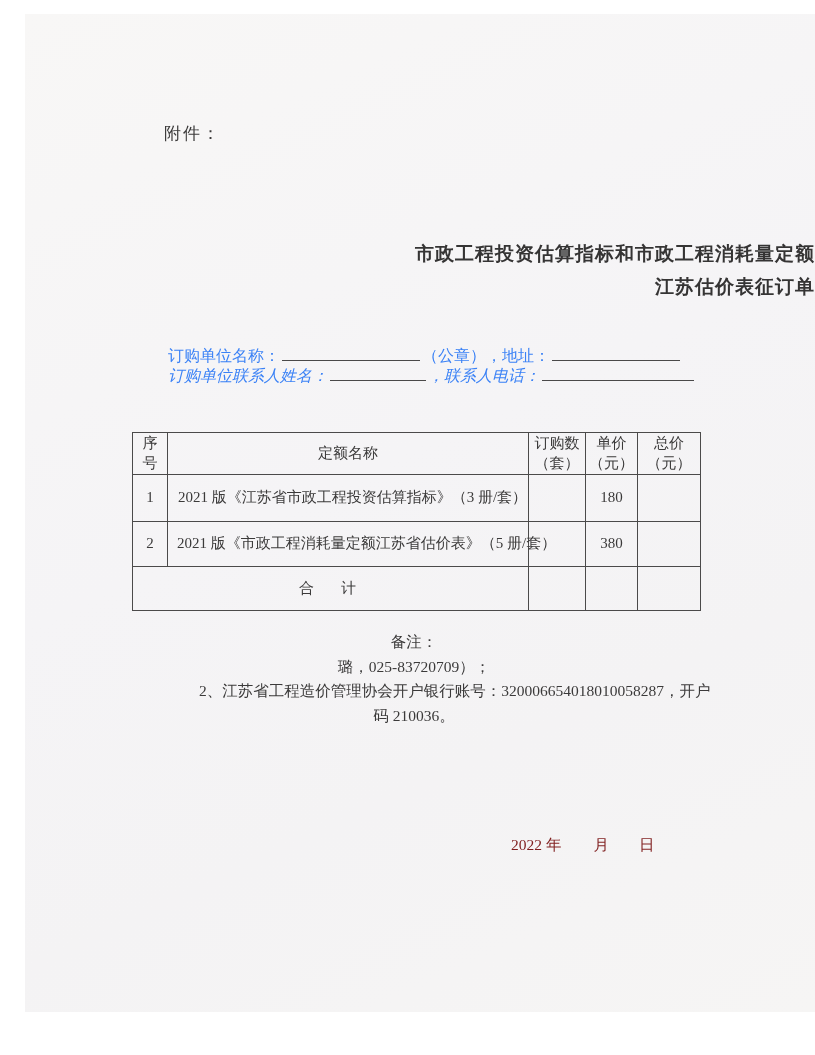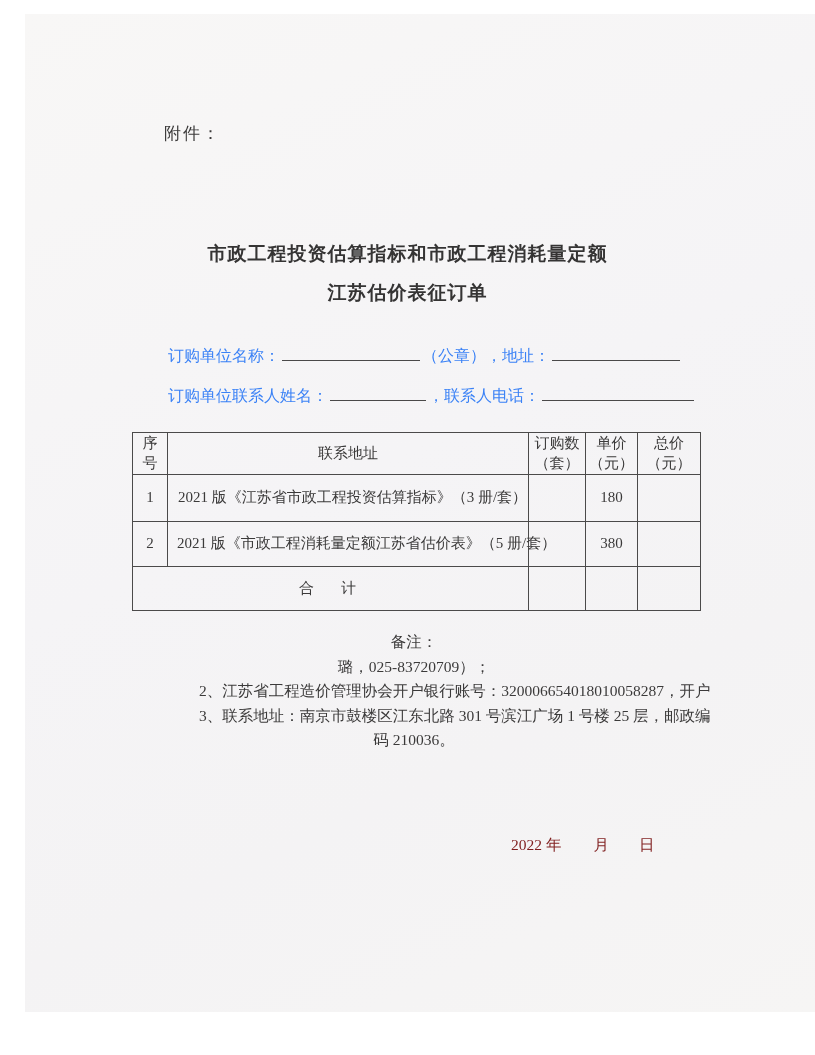--- a/index.html
+++ b/index.html
@@ -13,32 +13,32 @@
   }
   .paper{
     position:absolute;left:25px;top:14px;width:790px;height:998px;
     background:linear-gradient(155deg,#f8f7f6 0%,#f5f4f6 45%,#f4f3f4 70%,#f6f5f4 100%);
   }
   .attachment{
     position:absolute;left:164px;top:122px;
     font-size:17px;letter-spacing:2px;
   }
   .title{
-    position:absolute;left:0;width:815px;text-align:center;
+    position:absolute;left:0;width:815px;text-align:right;
     font-family:Liberation Mono, monospace;
     font-weight:700;font-size:19px;letter-spacing:1px;color:#353434;
   }
   .title-1{top:241px;}
-  .title-2{top:280px;}
+  .title-2{top:274px;}
   .form-line{
     position:absolute;left:168px;width:560px;
     font-size:16px;white-space:nowrap;color:#3b82f6;
   }
   .form-line-1{top:344px;}
-  .form-line-2{top:384px;}
+  .form-line-2{top:364px;font-style:italic;}
   .blank{
     display:inline-block;border-bottom:1.5px solid #4a4949;height:16px;
     vertical-align:baseline;margin:0 2px;
   }
   .blank-name{width:138px;}
   .blank-addr{width:128px;}
   .blank-contact{width:96px;}
   .blank-phone{width:152px;}
   table.order{
     position:absolute;left:132px;top:432px;
@@ -93,21 +93,21 @@
     <col style="width:35px">
       <col style="width:361px">
       <col style="width:57px">
       <col style="width:52px">
       <col style="width:63px">
   </colgroup>
   <tbody>
       <tr class="hdr">
     <td>序
 号</td>
-    <td>联系地址</td>
+    <td>定额名称</td>
     <td>订购数
 （套）</td>
     <td>单价
 （元）</td>
     <td>总价
 （元）</td>
   </tr>
   <tr class="r1">
     <td>1</td>
     <td class="name">2021 版《江苏省市政工程投资估算指标》（3 册/套）</td>
@@ -128,19 +128,18 @@
     <td></td>
     <td></td>
   </tr>
 </tbody>
   </table>
 
 <div class="notes">
   <div class="note-line">备注：</div>
   <div class="note-line">璐，025-83720709）；</div>
   <div class="note-line note-first">2、江苏省工程造价管理协会开户银行账号：320006654018010058287，开户</div>
-  <div class="note-line note-first">3、联系地址：南京市鼓楼区江东北路 301 号滨江广场 1 号楼 25 层，邮政编</div>
   <div class="note-line">码 210036。</div>
 </div>
 
 <div class="date-line">
   <span>2022 年</span><span class="dm">月</span><span class="dd">日</span>
 </div>
 
 </body></html>

